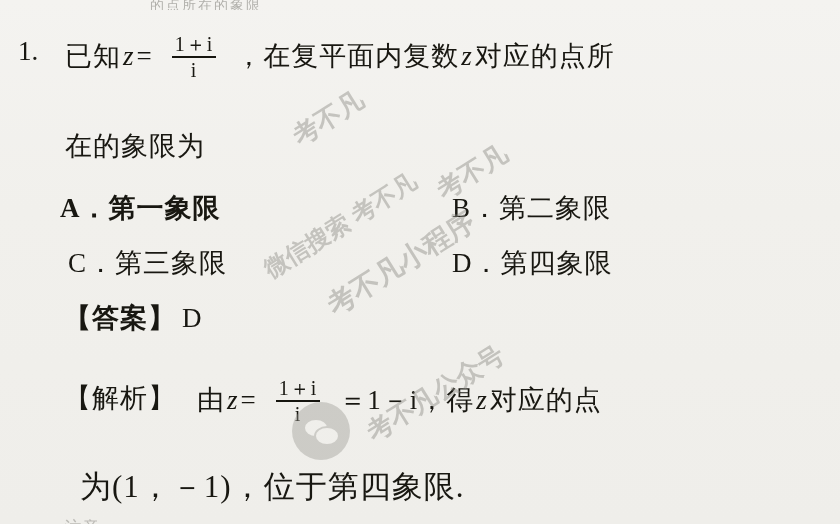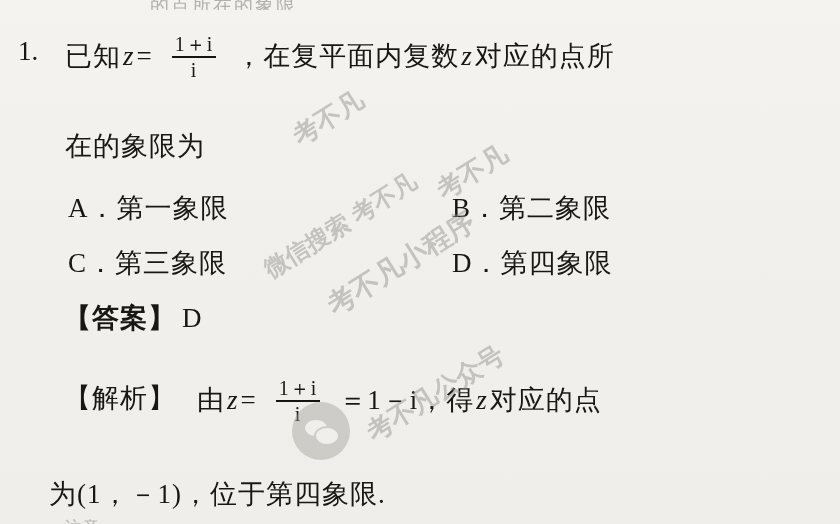--- a/index.html
+++ b/index.html
@@ -23,21 +23,21 @@
   }
   
   .top-strip {
     position: absolute;
     top: 0px;
     left: 150px;
     width: 420px;
     height: 10px;
     overflow: hidden;
     color: #7b7a74;
-    font-size: 19px;
+    font-size: 14px;
     line-height: 12px;
     letter-spacing: 2px;
     opacity: .55;
   }
 
   .content {
     position: absolute;
     left: 0;
     top: 0;
     width: 840px;
@@ -103,21 +103,21 @@
     font-style: italic;
     font-family: "Liberation Serif", serif;
     padding: 0 2px;
   }
 
   
   .opt {
     font-size: 27px;
     letter-spacing: 1px;
   }
-  .optA { left: 68px;  top: 190px; }
+  .optA { left: 60px;  top: 190px; font-weight: bold; }
   .optB { left: 452px; top: 190px; text-align: center; }
   .optC { left: 68px;  top: 245px; }
   .optD { left: 452px; top: 245px; }
 
   .answer {
     left: 64px;
     top: 300px;
     font-size: 27px;
     font-weight: bold;
     letter-spacing: 1px;
@@ -134,25 +134,24 @@
     font-weight: normal;
     letter-spacing: 1px;
   }
   .analysis-body {
     left: 197px;
     top: 380px;
     font-size: 27px;
     letter-spacing: 1px;
   }
   .analysis-line2 {
-    left: 49px;
+    left: 80px;
     top: 466px;
-    font-size: 27px;
-    letter-spacing: 1px;
-    margin-top: 10px;
+    font-size: 31px;
+    letter-spacing: 1px;
   }
 
   
   .bottom-strip {
     position: absolute;
     left: 64px;
     top: 516px;
     width: 300px;
     height: 8px;
     overflow: hidden;

